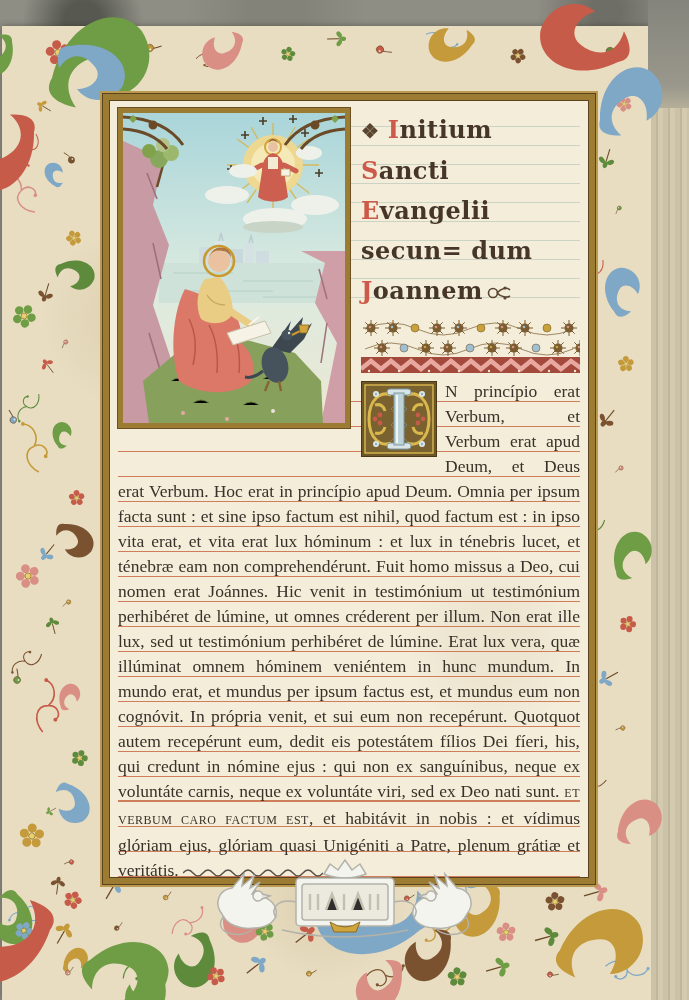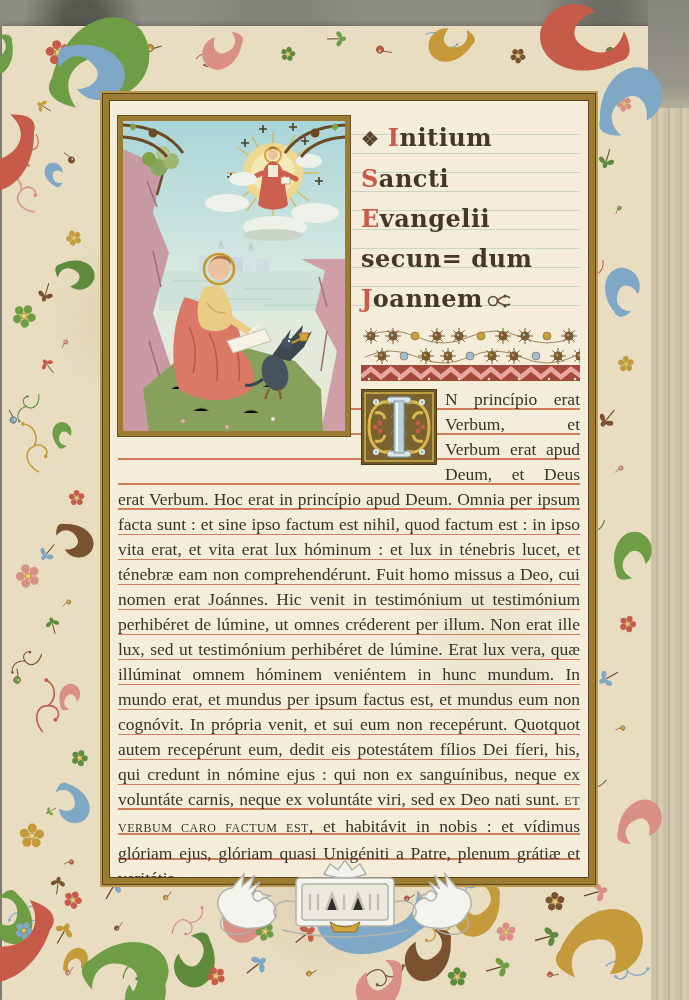--- a/index.html
+++ b/index.html
@@ -32,21 +32,21 @@
   }
   svg.border-decoration{position:absolute;left:0;top:0;pointer-events:none;}
   
   .content-frame{
     position:absolute;left:103px;top:94px;width:492px;height:790px;
     box-sizing:border-box;border:6px solid #9c7c33;
     box-shadow:inset 0 0 0 1px #5a431e, 0 0 0 1px #5a431e, 0 0 0 3px #b99a4e;
     background:
       radial-gradient(circle at 80% 70%, rgba(150,110,60,.06) 0 40px, transparent 90px),
       #f3edda;
-    padding:16px 9px;overflow:hidden;
+    padding:8px 9px;overflow:hidden;
   }
   .miniature{
     float:left;width:232px;height:320px;box-sizing:border-box;
     border:5px solid #9c7c33;box-shadow:inset 0 0 0 1px #5a431e,0 0 0 1px #6b5022;
     margin:0 11px 6px 0;background:#cfe4e2;
   }
   .title-block{
     font-family:"DejaVu Serif", serif;font-weight:bold;
     font-size:24px;line-height:40px;color:#46362a;letter-spacing:.5px;
     padding-top:2px;min-height:120px;

